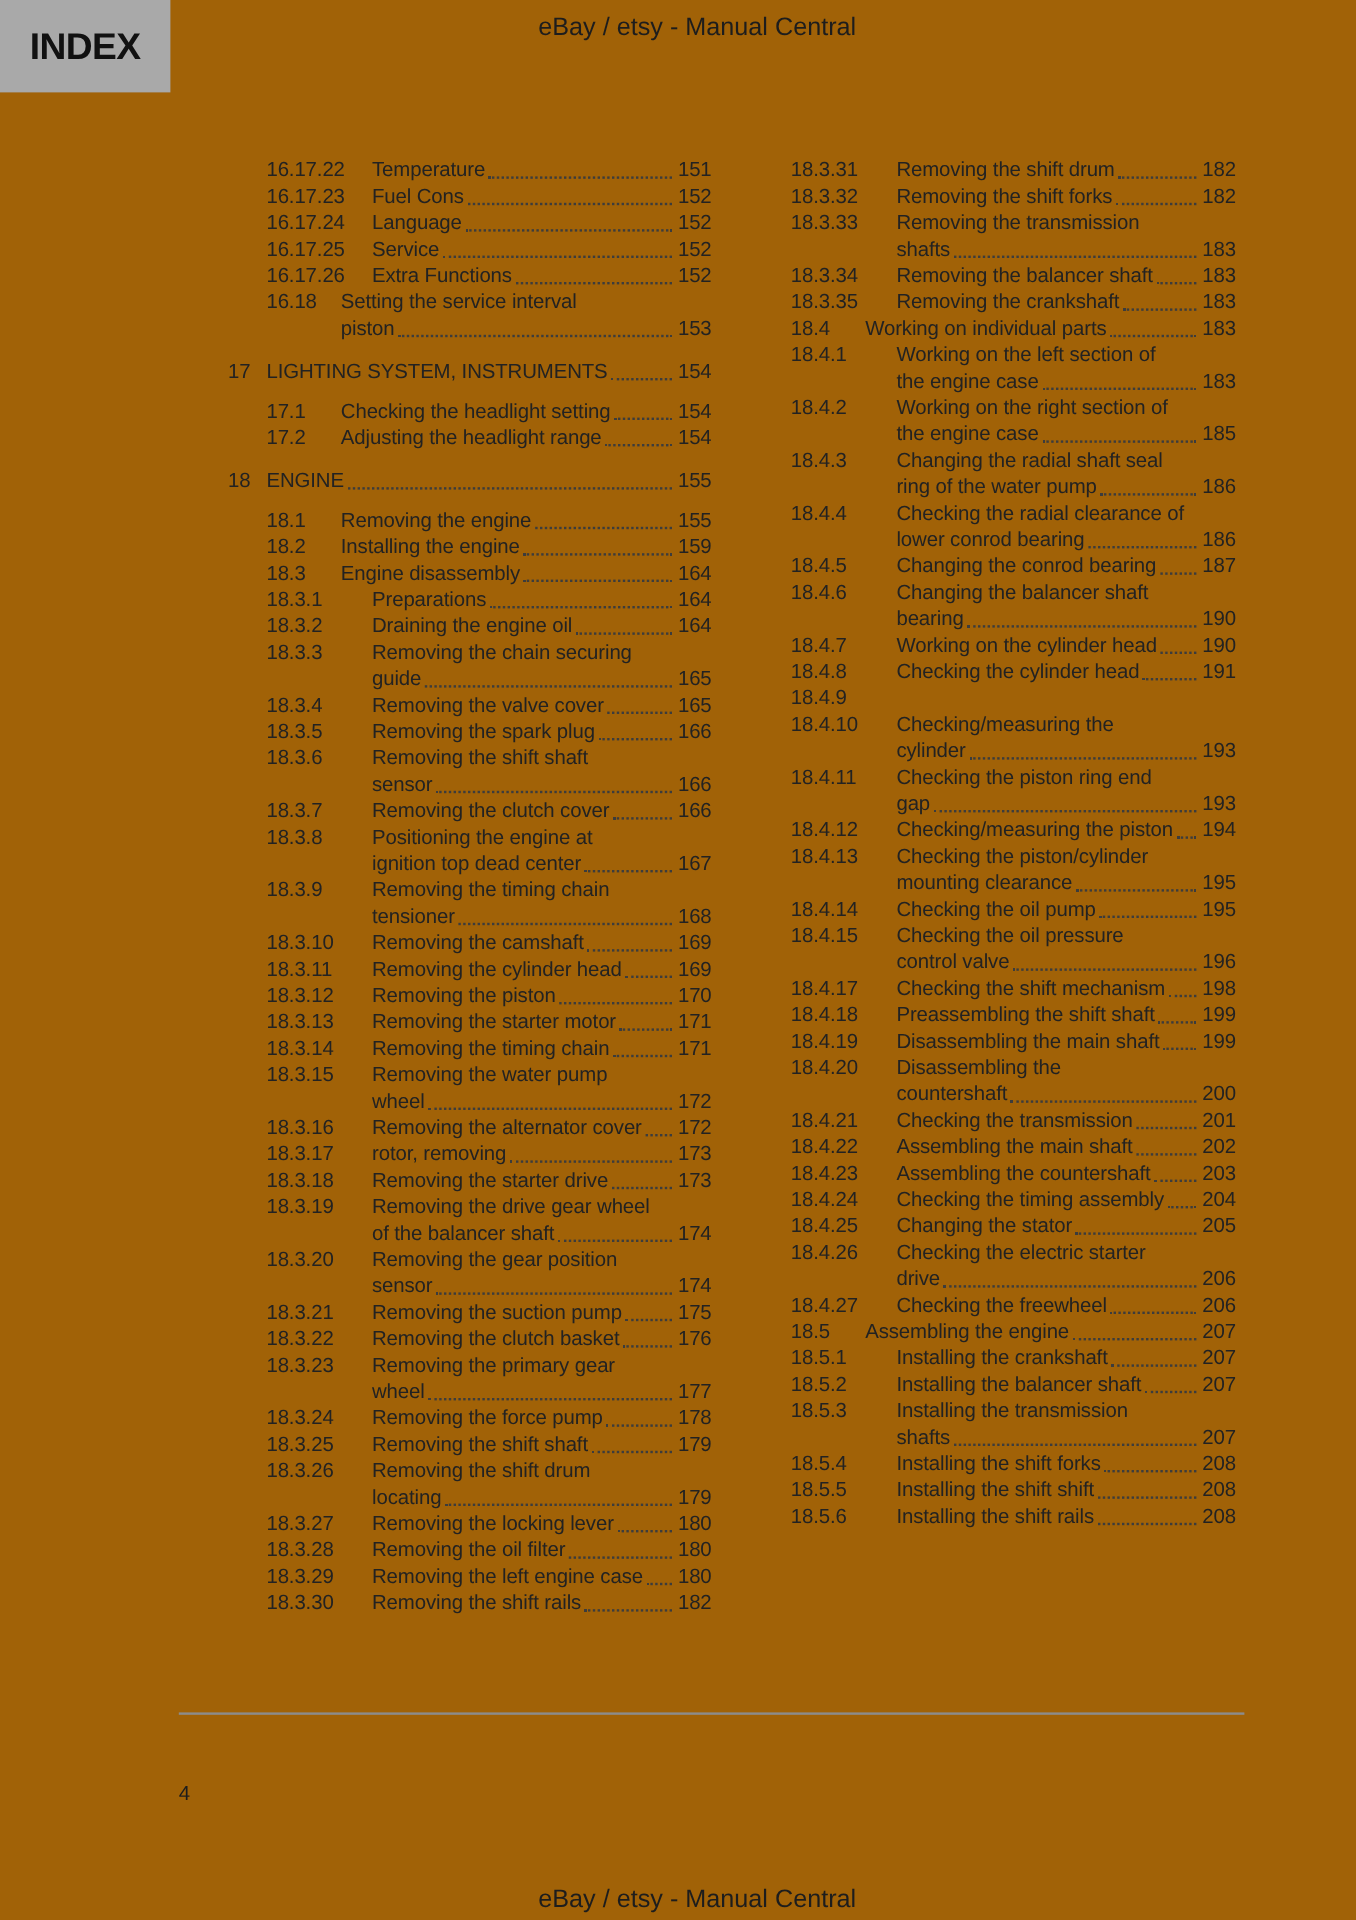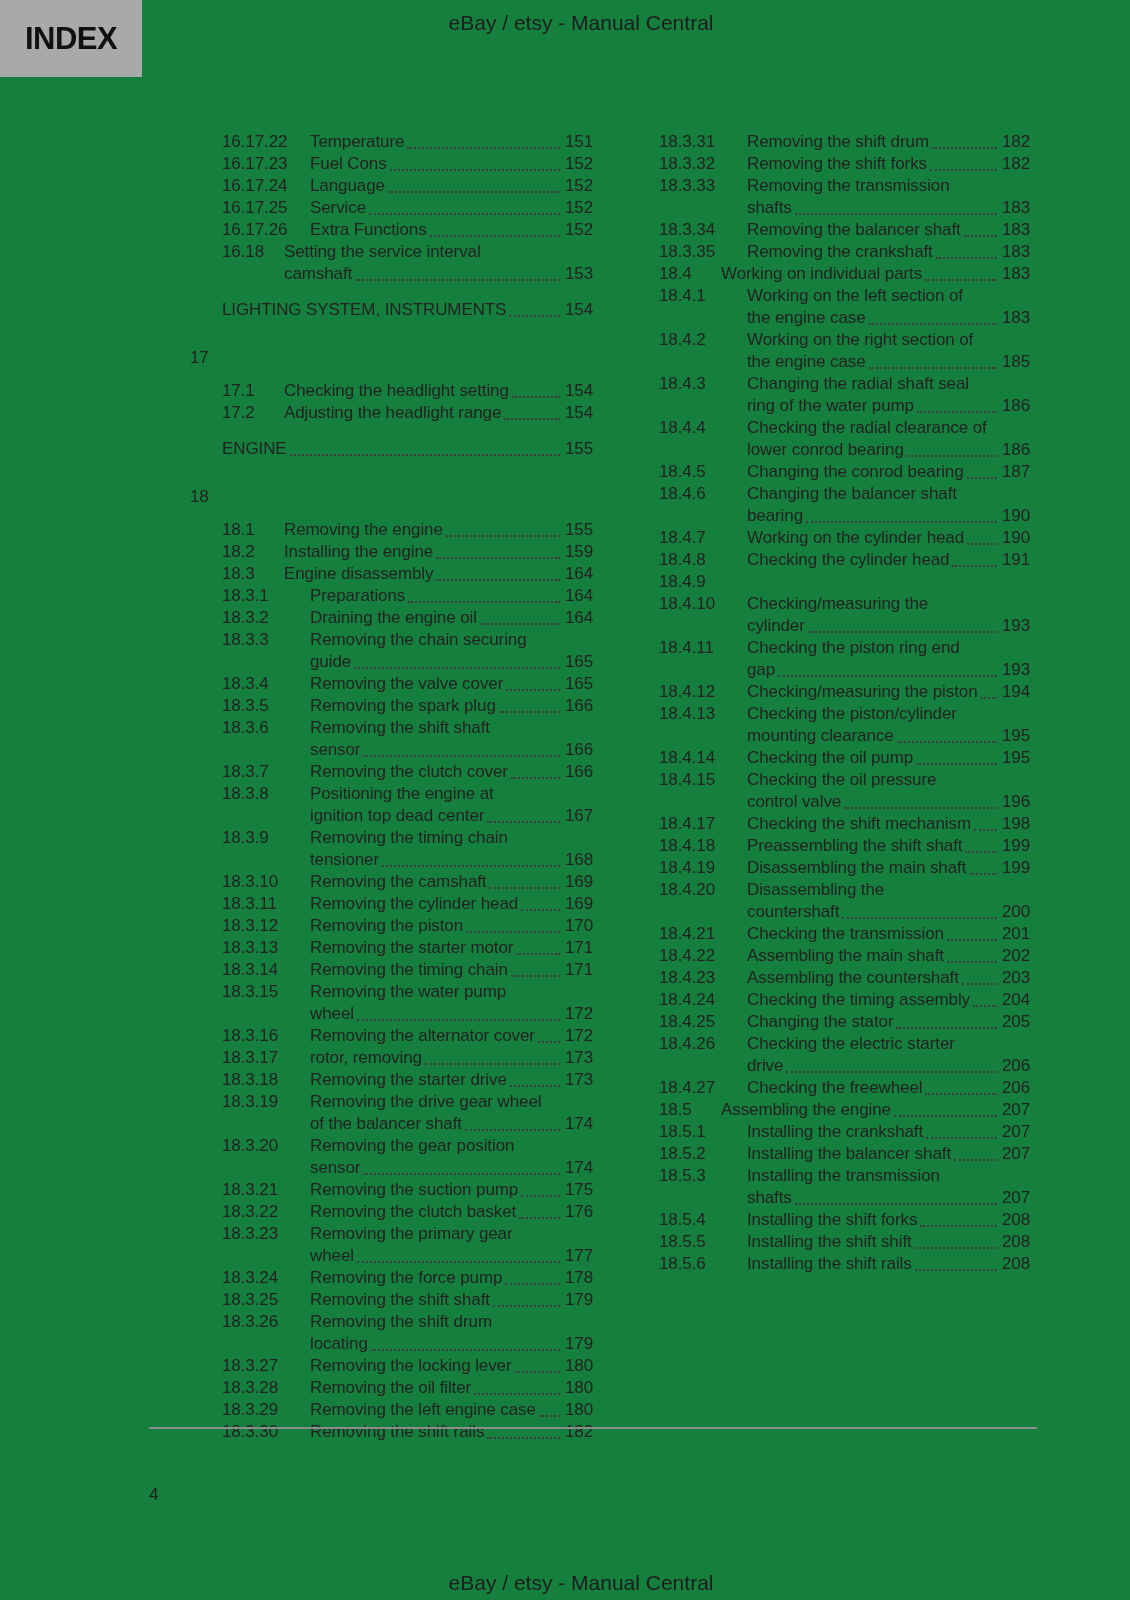--- a/index.html
+++ b/index.html
@@ -1,19 +1,19 @@
 <!DOCTYPE html>
 <html style="--ink: #222222; --index-bg: #a9a9a9; --divider: #8c8c8c;"><head>
 <meta charset="utf-8">
 <style>
   html,body { margin:0; padding:0; background:#ffffff; }
   .page {
     position:relative;
     width:1130px; height:1600px;
-    background:#15803d;
+    background:#a16207;
     font-family:"Liberation Sans", sans-serif;
     color:var(--ink,#222222);
     overflow:hidden;
   }
   .index-box {
     position:absolute; left:0; top:0;
     width:142px; height:77px;
     background:var(--index-bg,#a9a9a9);
     display:flex; align-items:center; justify-content:center;
   }
@@ -42,21 +42,21 @@
     display:flex; gap:34px; align-items:flex-start;
   }
   .col { flex:1; min-width:0; }
   .toc-entry {
     display:flex; padding-left:32px;
     font-size:17px; line-height:22px;
     letter-spacing:-0.1px;
   }
   .toc-entry.level-1 { padding-left:0; margin:14px 0 11px 0; }
   .num { flex:0 0 auto; white-space:nowrap; }
-  .level-1 .num { width:32px;margin-top:48px; }
+  .level-1 .num { width:32px; }
   .level-2 .num { width:62px; }
   .level-3 .num { width:88px; }
   .body { flex:1; min-width:0; }
   .line { display:flex; align-items:baseline; }
   .t { white-space:nowrap; }
   .leader {
     flex:1; min-width:8px; height:0;
     border-bottom:2px dotted #3c3c3c;
     align-self:flex-end; margin:0 3px 4px 3px;
   }
@@ -123,21 +123,21 @@
             </div>
           </div>
         </div>
         <div class="toc-entry level-2">
           <span class="num">16.18</span>
           <div class="body">
             <div class="line">
               <span class="t">Setting the service interval</span>
             </div>
             <div class="line">
-              <span class="t">camshaft</span>
+              <span class="t">piston</span>
               <span class="leader"></span>
               <span class="pg">153</span>
             </div>
           </div>
         </div>
         <div class="toc-entry level-1">
           <span class="num">17</span>
           <div class="body">
             <div class="line">
               <span class="t">LIGHTING SYSTEM, INSTRUMENTS</span>

